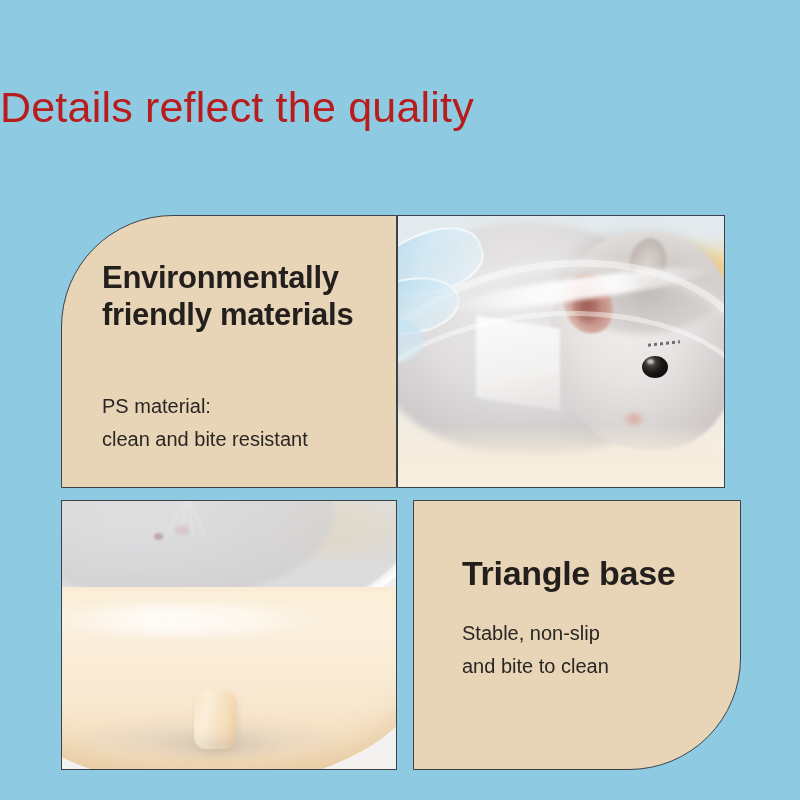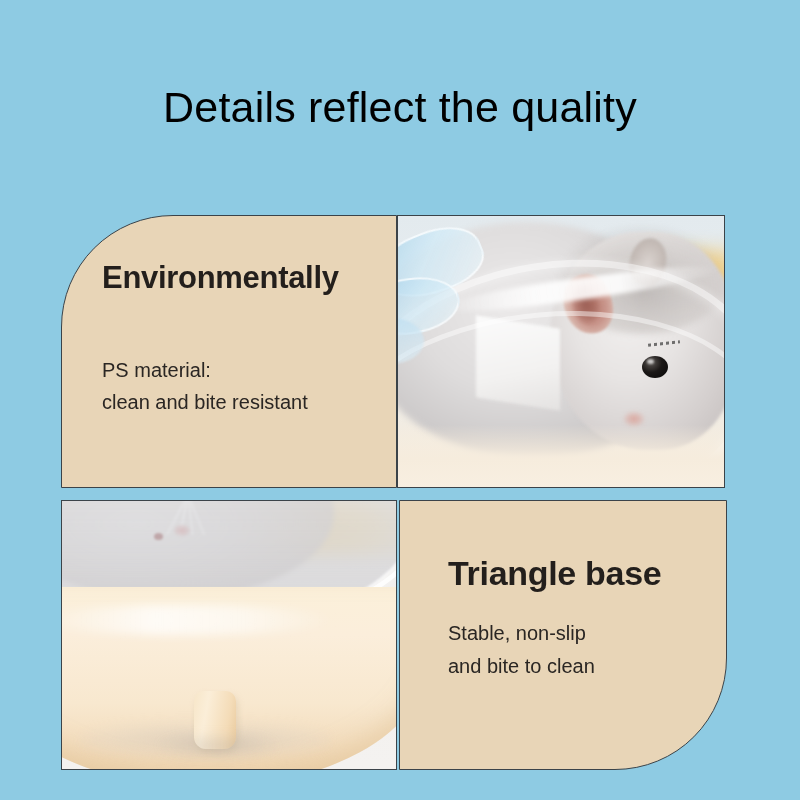--- a/index.html
+++ b/index.html
@@ -17,24 +17,24 @@
     overflow: hidden;
     background: #8ecbe3;
   }
 
   
   .page-title {
     position: absolute;
     left: 0;
     top: 86px;
     width: 800px;
-    text-align: center;
+    text-align: left;
     font-size: 43px;
     font-weight: 400;
-    color: #000000;
+    color: #b91c1c;
     letter-spacing: 0.2px;
     line-height: 1;
     white-space: nowrap;
   }
 
   
   .grid {
     position: absolute;
     left: 61px;
     top: 215px;
@@ -57,21 +57,21 @@
     left: 336px; top: 0;
     width: 328px; height: 273px;
     background: #dfe6ea;
   }
   .cell-bl {
     left: 0; top: 285px;
     width: 336px; height: 270px;
     background: #f0eeec;
   }
   .cell-br {
-    left: 338px; top: 285px;
+    left: 352px; top: 285px;
     width: 328px; height: 270px;
     background: #e8d5b7;
     border-bottom-right-radius: 112px;
   }
 
   
   .feature-text {
     position: absolute;
     left: 40px;
     top: 44px;
@@ -392,20 +392,21 @@
 <div id="page">
 
   <div class="page-title">Details reflect the quality</div>
 
   <div class="grid">
 
     <div class="cell cell-tl">
       <div class="feature-text">
         <div class="feature-heading">
           <span>Environmentally</span><br>
+          <span>friendly materials</span>
         </div>
         <div class="feature-body">
           <span class="bline">PS material:</span>
           <span class="bline">clean and bite resistant</span>
         </div>
       </div>
     </div>
 
     <div class="cell cell-tr">
       <div class="photo">

